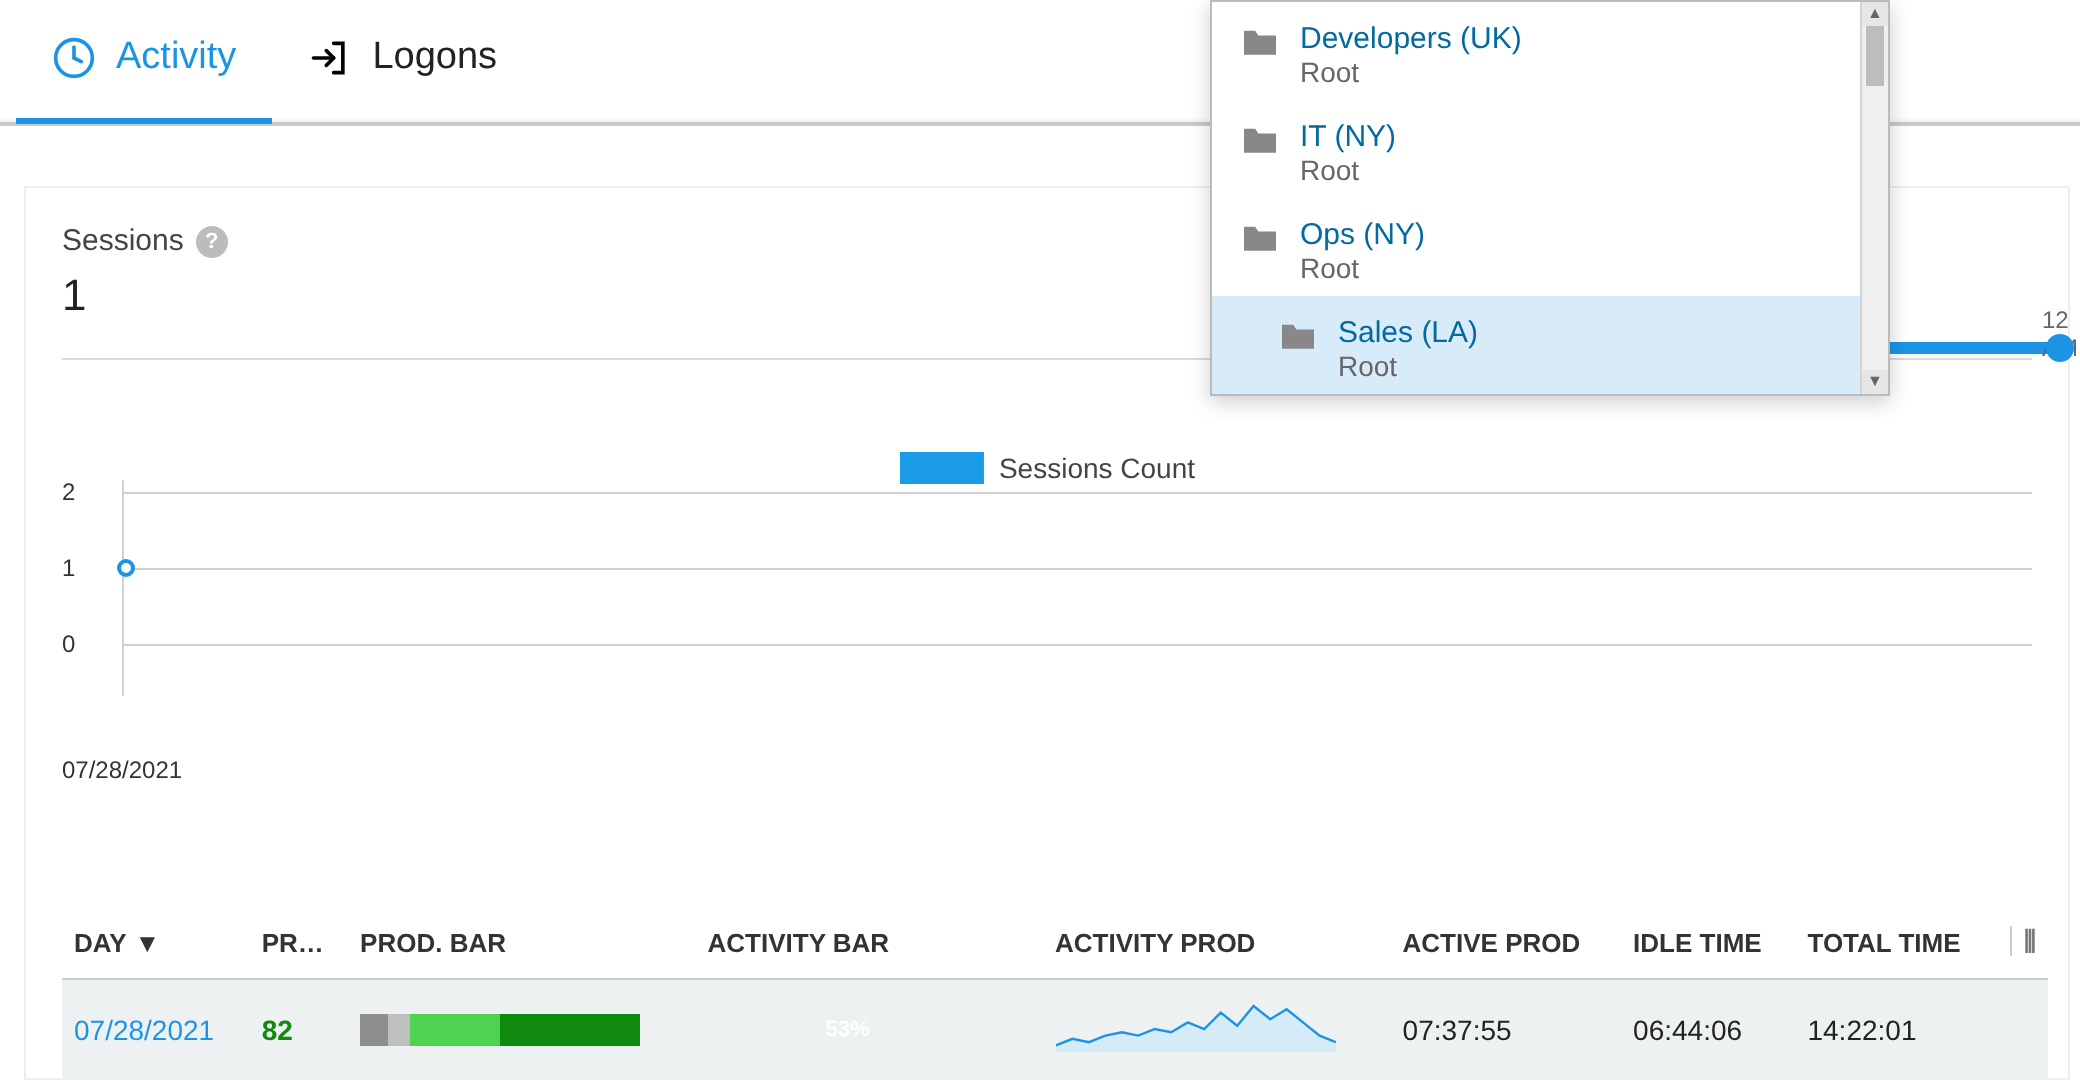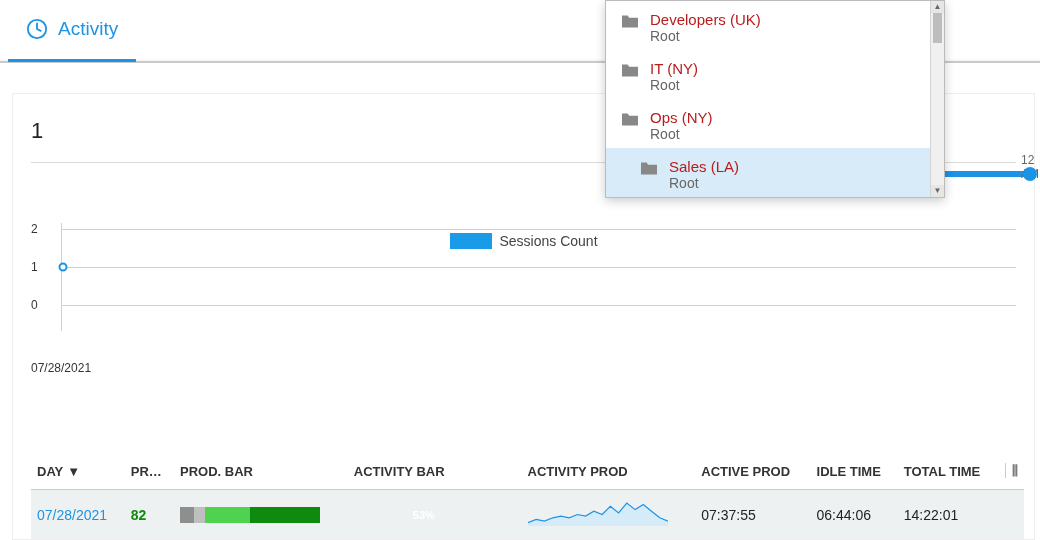--- a/index.html
+++ b/index.html
@@ -36,21 +36,21 @@
   
   .wh{position:absolute;right:10px;top:155px;width:360px;}
   .wh-row{display:flex;align-items:center;gap:12px;}
   .wh-label{font-weight:bold;margin-top:10px;}
   .track{position:relative;flex:1;height:6px;background:var(--blue);border-radius:3px;margin-top:12px;}
   .thumb{position:absolute;top:50%;transform:translate(-50%,-50%);width:14px;height:14px;border-radius:50%;background:var(--blue);}
   .tick{position:absolute;top:-18px;font-size:12px;color:#666;transform:translateX(-50%);}
 
   
   .chart{position:relative;height:130px;margin-top:60px;}
-  .legend{position:absolute;left:50%;transform:translateX(-50%);top:-14px;display:flex;align-items:flex-end;gap:8px;color:#444;margin-top:24px;}
+  .legend{position:absolute;left:50%;transform:translateX(-50%);top:-14px;display:flex;align-items:flex-end;gap:8px;color:#444;}
   .leg-swatch{width:42px;height:16px;background:var(--blue-bar);}
   .y-lab{position:absolute;left:0;font-size:12px;color:#333;transform:translateY(-50%);}
   .grid{position:absolute;left:30px;right:0;height:1px;background:#d0d0d0;}
   .x-lab{position:absolute;left:0;bottom:-22px;font-size:12px;color:#333;}
   .point{position:absolute;width:9px;height:9px;border:2px solid var(--blue);background:#fff;border-radius:50%;transform:translate(-50%,-50%);}
   .yaxis{position:absolute;left:30px;top:0;bottom:22px;width:1px;background:#d0d0d0;}
 
   
   .table-wrap{position:absolute;left:18px;right:10px;bottom:0;}
   table{width:100%;border-collapse:collapse;}
@@ -71,44 +71,58 @@
   .ab-txt{position:absolute;width:100%;text-align:center;color:#fff;font-size:11px;font-weight:bold;}
   .spark{width:140px;height:26px;}
   .colpick{border-left:1px solid #ccc;padding-left:6px;color:#777;}
 
   
   .dropdown{position:absolute;left:605px;top:0;width:340px;background:#fff;border:1px solid #bbb;box-shadow:0 3px 10px rgba(0,0,0,.2);}
   .dd-body{max-height:198px;overflow:hidden;padding-right:14px;position:relative;}
   .dd-item{display:flex;align-items:flex-start;gap:10px;padding:10px 8px 6px 14px;cursor:pointer;}
   .dd-item.selected{background:var(--blue-light);padding-left:33px;}
   .folder{width:20px;height:16px;margin-top:2px;}
-  .dd-title{color:#b91c1c;font-size:15px;}
+  .dd-title{color:#0369a1;font-size:15px;}
   .dd-sub{color:#666;font-size:14px;}
   .dd-scroll{position:absolute;right:0;top:0;bottom:0;width:14px;background:#f0f0f0;border-left:1px solid #d4d4d4;}
   .dd-scroll .grip{position:absolute;top:12px;left:2px;right:2px;height:30px;background:#bdbdbd;}
   .dd-scroll .arrow{position:absolute;left:0;right:0;height:12px;background:#e6e6e6;color:#666;font-size:8px;text-align:center;line-height:12px;}
   .au{top:0;} .ad{bottom:0;}
 </style>
 </head>
 <body>
 <div class="app">
 
   <div class="tabs">
     <div class="tab active">
       <span class="icon">
         <svg viewBox="0 0 24 24" width="22" height="22">
             <circle cx="12" cy="12" r="10" fill="none" stroke="#1C94E5" stroke-width="2"></circle>
             <path d="M12 6v6l4 2" fill="none" stroke="#1C94E5" stroke-width="2" stroke-linecap="round"></path>
           </svg>
       </span>
       <span>Activity</span>
     </div>
+    <div class="tab">
+      <span class="icon">
+        <svg viewBox="0 0 24 24" width="22" height="22">
+            <path d="M14 4h5v16h-5" fill="none" stroke="#000" stroke-width="2" stroke-linecap="round"></path>
+            <path d="M3 12h11" stroke="#000" stroke-width="2" stroke-linecap="round"></path>
+            <path d="M10 8l4 4-4 4" fill="none" stroke="#000" stroke-width="2" stroke-linecap="round" stroke-linejoin="round"></path>
+          </svg>
+      </span>
+      <span>Logons</span>
+    </div>
   </div>
 
   <div class="panel">
+    <div class="sess-label">
+      <span>Sessions</span>
+      <span class="help">?</span>
+    </div>
     <div class="sess-val">1</div>
     <div class="hr"></div>
 
     <div class="chart">
       <div class="legend">
         <span class="leg-swatch"></span>
         <span>Sessions Count</span>
       </div>
       <div class="yaxis"></div>
       <span class="y-lab" style="top:6px">2</span>

